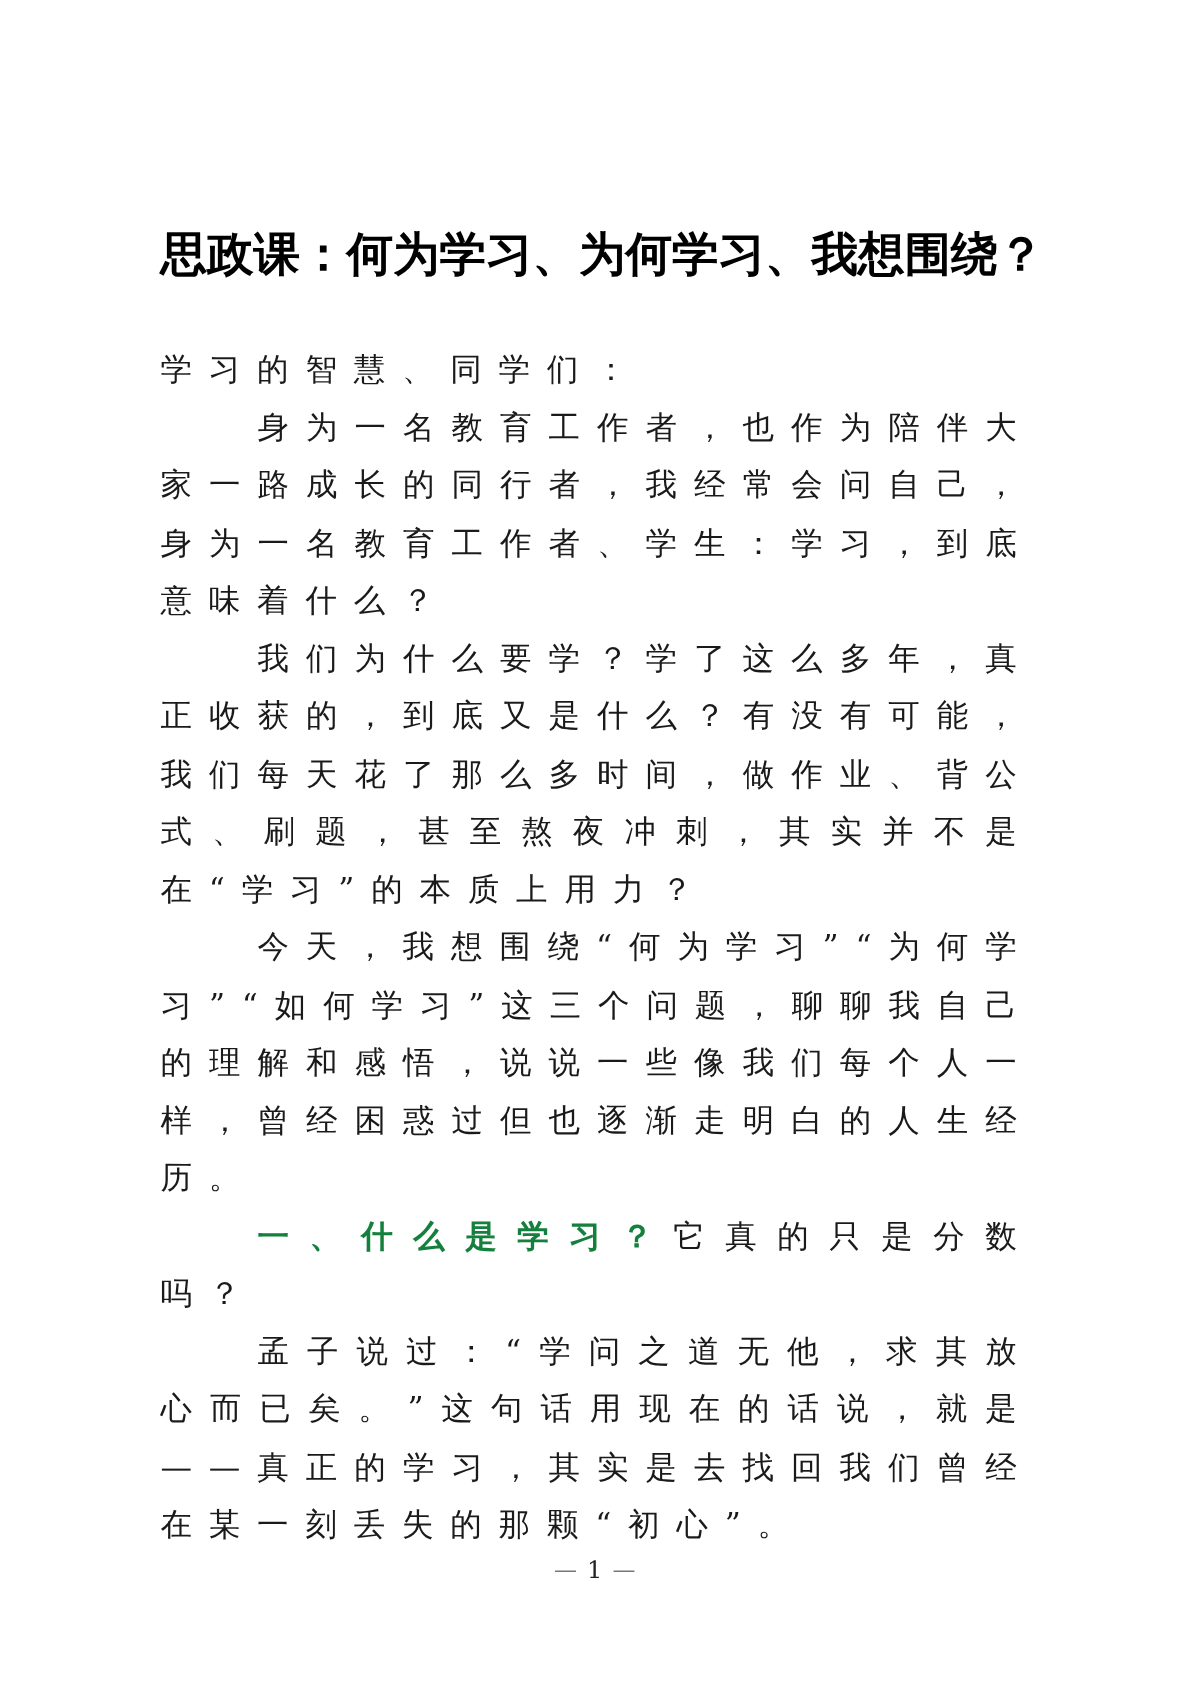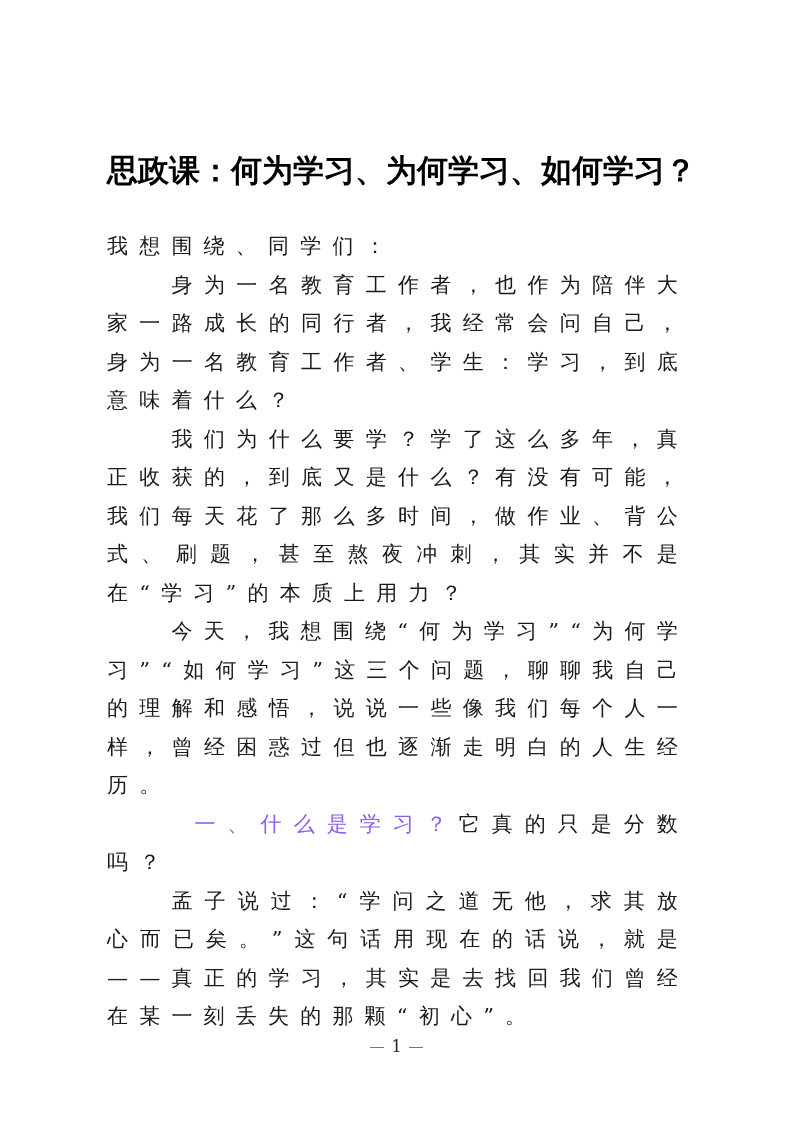--- a/index.html
+++ b/index.html
@@ -47,24 +47,23 @@
       text-align: justify;
     }
     .body-text p {
       margin: 0;
       padding: 0;
     }
     .body-text p.indent {
       text-indent: 64.6px;
     }
     .body-text .bold {
-      font-weight: normal;
+      font-weight: bold;
       font-family: "DejaVu Sans", "Liberation Sans", sans-serif;
-      color: #8b5cf6;
-      margin-left: 23px;
+      color: #15803d;
     }
     .page-number {
       position: absolute;
       left: 0;
       width: 793px;
       top: 1037px;
       text-align: center;
       font-size: 16px;
       color: #222;
       font-family: "DejaVu Serif", "Liberation Serif", serif;
@@ -75,24 +74,24 @@
       height: 1px;
       background: #777;
       vertical-align: middle;
       margin: 0 7px;
     }
   </style>
 </head>
 <body>
 
 <div class="page">
-  <div class="title">思政课：何为学习、为何学习、如何学习？</div>
+  <div class="title">思政课：何为学习、为何学习、我想围绕？</div>
 
   <div class="body-text">
-    <p>我想围绕、同学们：</p>
+    <p>学习的智慧、同学们：</p>
     <p class="indent">身为一名教育工作者，也作为陪伴大家一路成长的同行者，我经常会问自己，身为一名教育工作者、学生：学习，到底意味着什么？</p>
     <p class="indent">我们为什么要学？学了这么多年，真正收获的，到底又是什么？有没有可能，我们每天花了那么多时间，做作业、背公式、刷题，甚至熬夜冲刺，其实并不是在“学习”的本质上用力？</p>
     <p class="indent">今天，我想围绕“何为学习”“为何学习”“如何学习”这三个问题，聊聊我自己的理解和感悟，说说一些像我们每个人一样，曾经困惑过但也逐渐走明白的人生经历。</p>
     <p class="indent"><span class="bold">一、什么是学习？</span><span>它真的只是分数吗？</span></p>
     <p class="indent">孟子说过：“学问之道无他，求其放心而已矣。”这句话用现在的话说，就是——真正的学习，其实是去找回我们曾经在某一刻丢失的那颗“初心”。</p>
 
   </div>
 
   <div class="page-number">
     <span class="dash"></span><span>1</span><span class="dash"></span>

